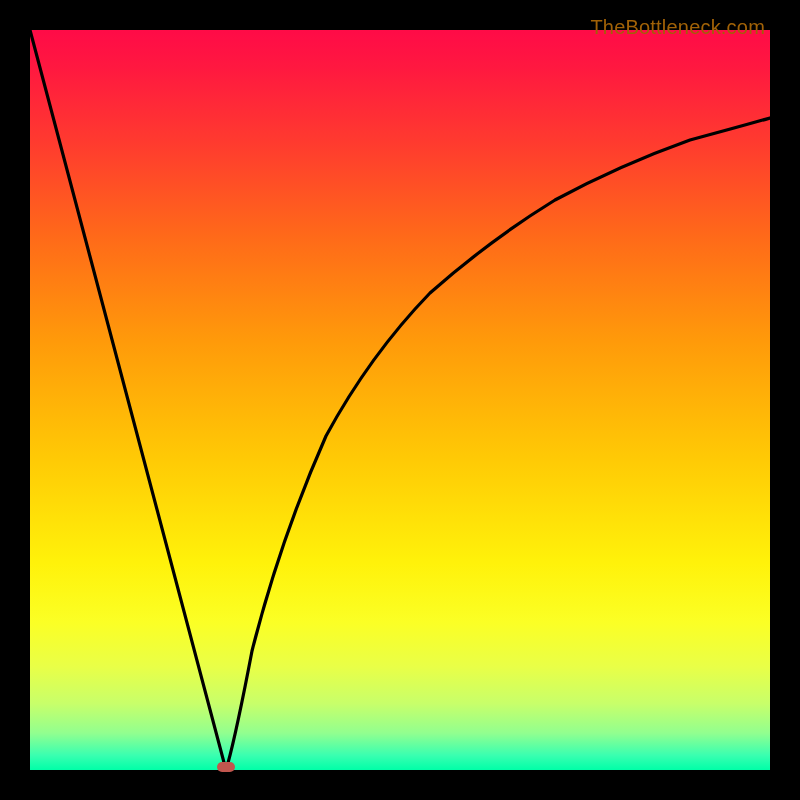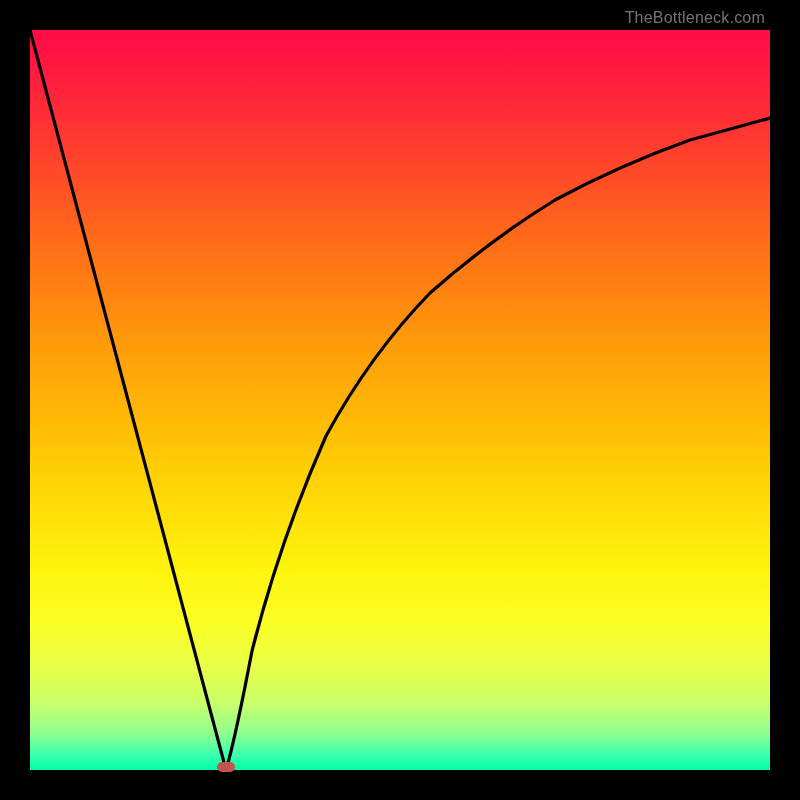--- a/index.html
+++ b/index.html
@@ -37,24 +37,24 @@
       #fbff25 80%,
       #e9ff47 86%,
       #c8ff6a 91%,
       #92ff8f 95%,
       #3affb0 98%,
       #00ffa8 100%
     );
   }
   .watermark {
     position: absolute;
-    top: 9px;
+    top: 16px;
     right: 35px;
-    color: #737373;
-    font-size: 16px;
+    color: #a16207;
+    font-size: 20px;
     font-weight: 500;
     letter-spacing: 0.2px;
     z-index: 10;
     user-select: none;
   }
   svg.curve {
     position: absolute;
     left: 0;
     top: 0;
     width: 740px;

